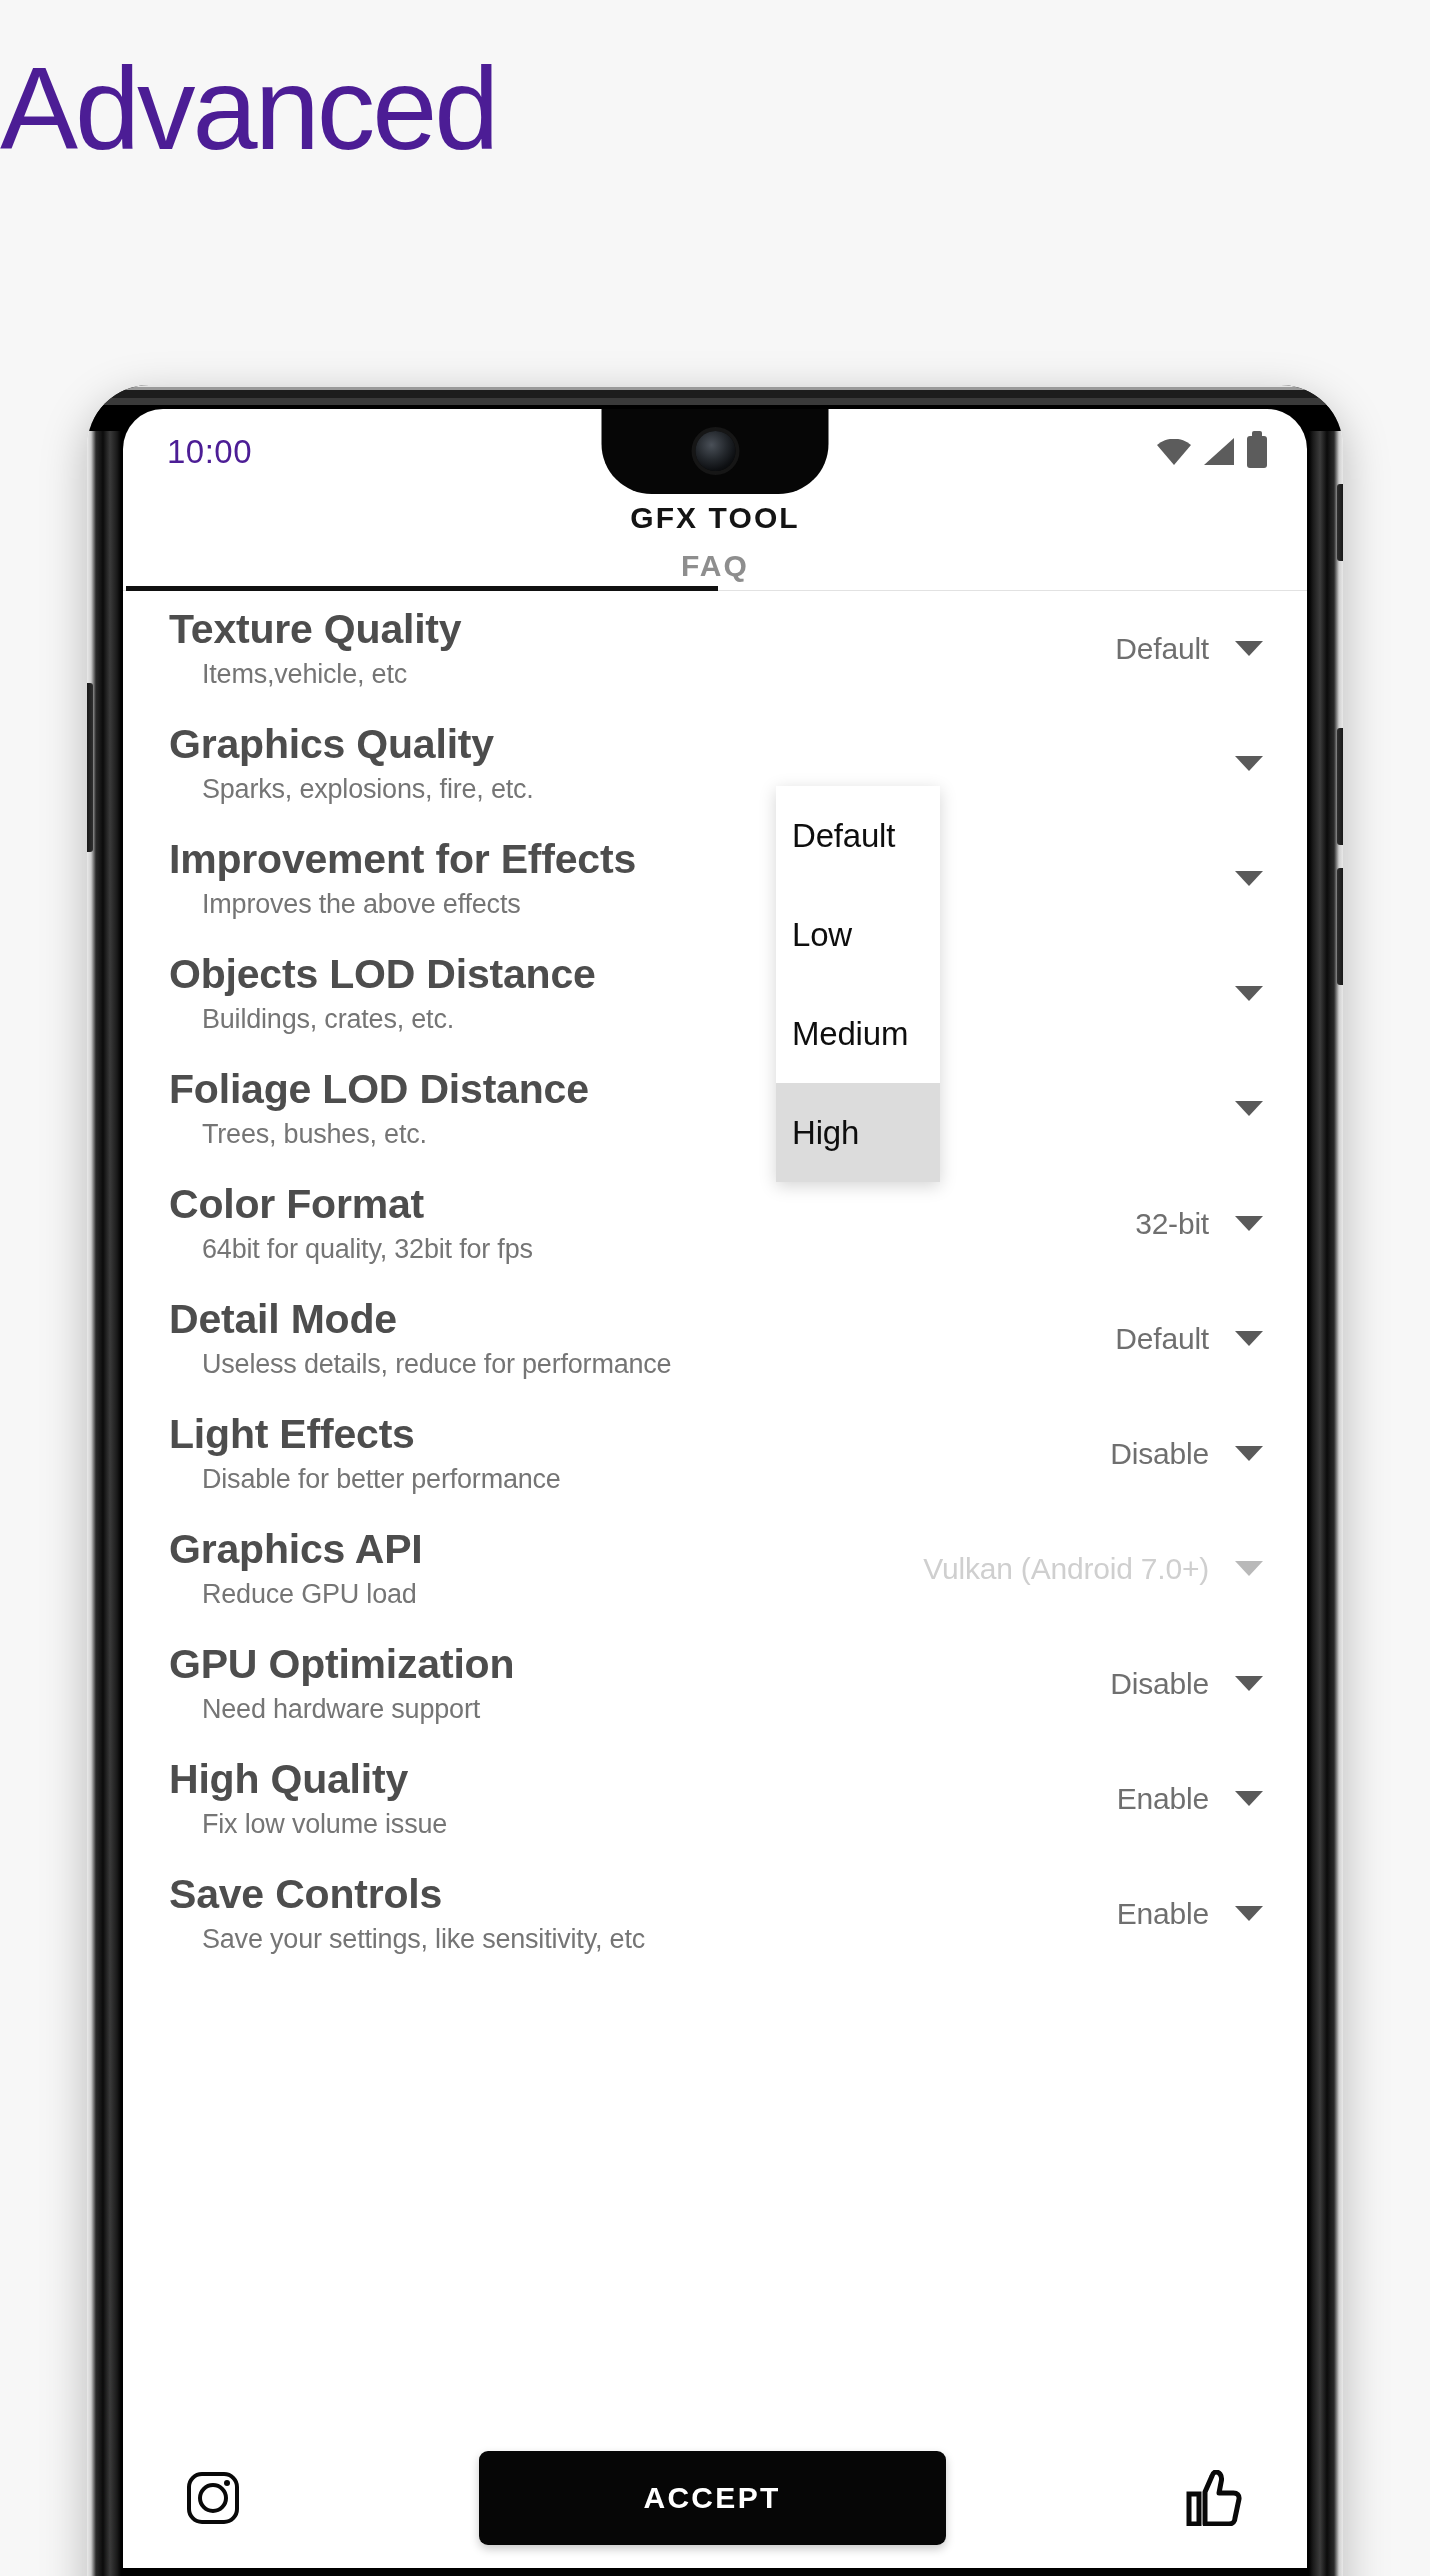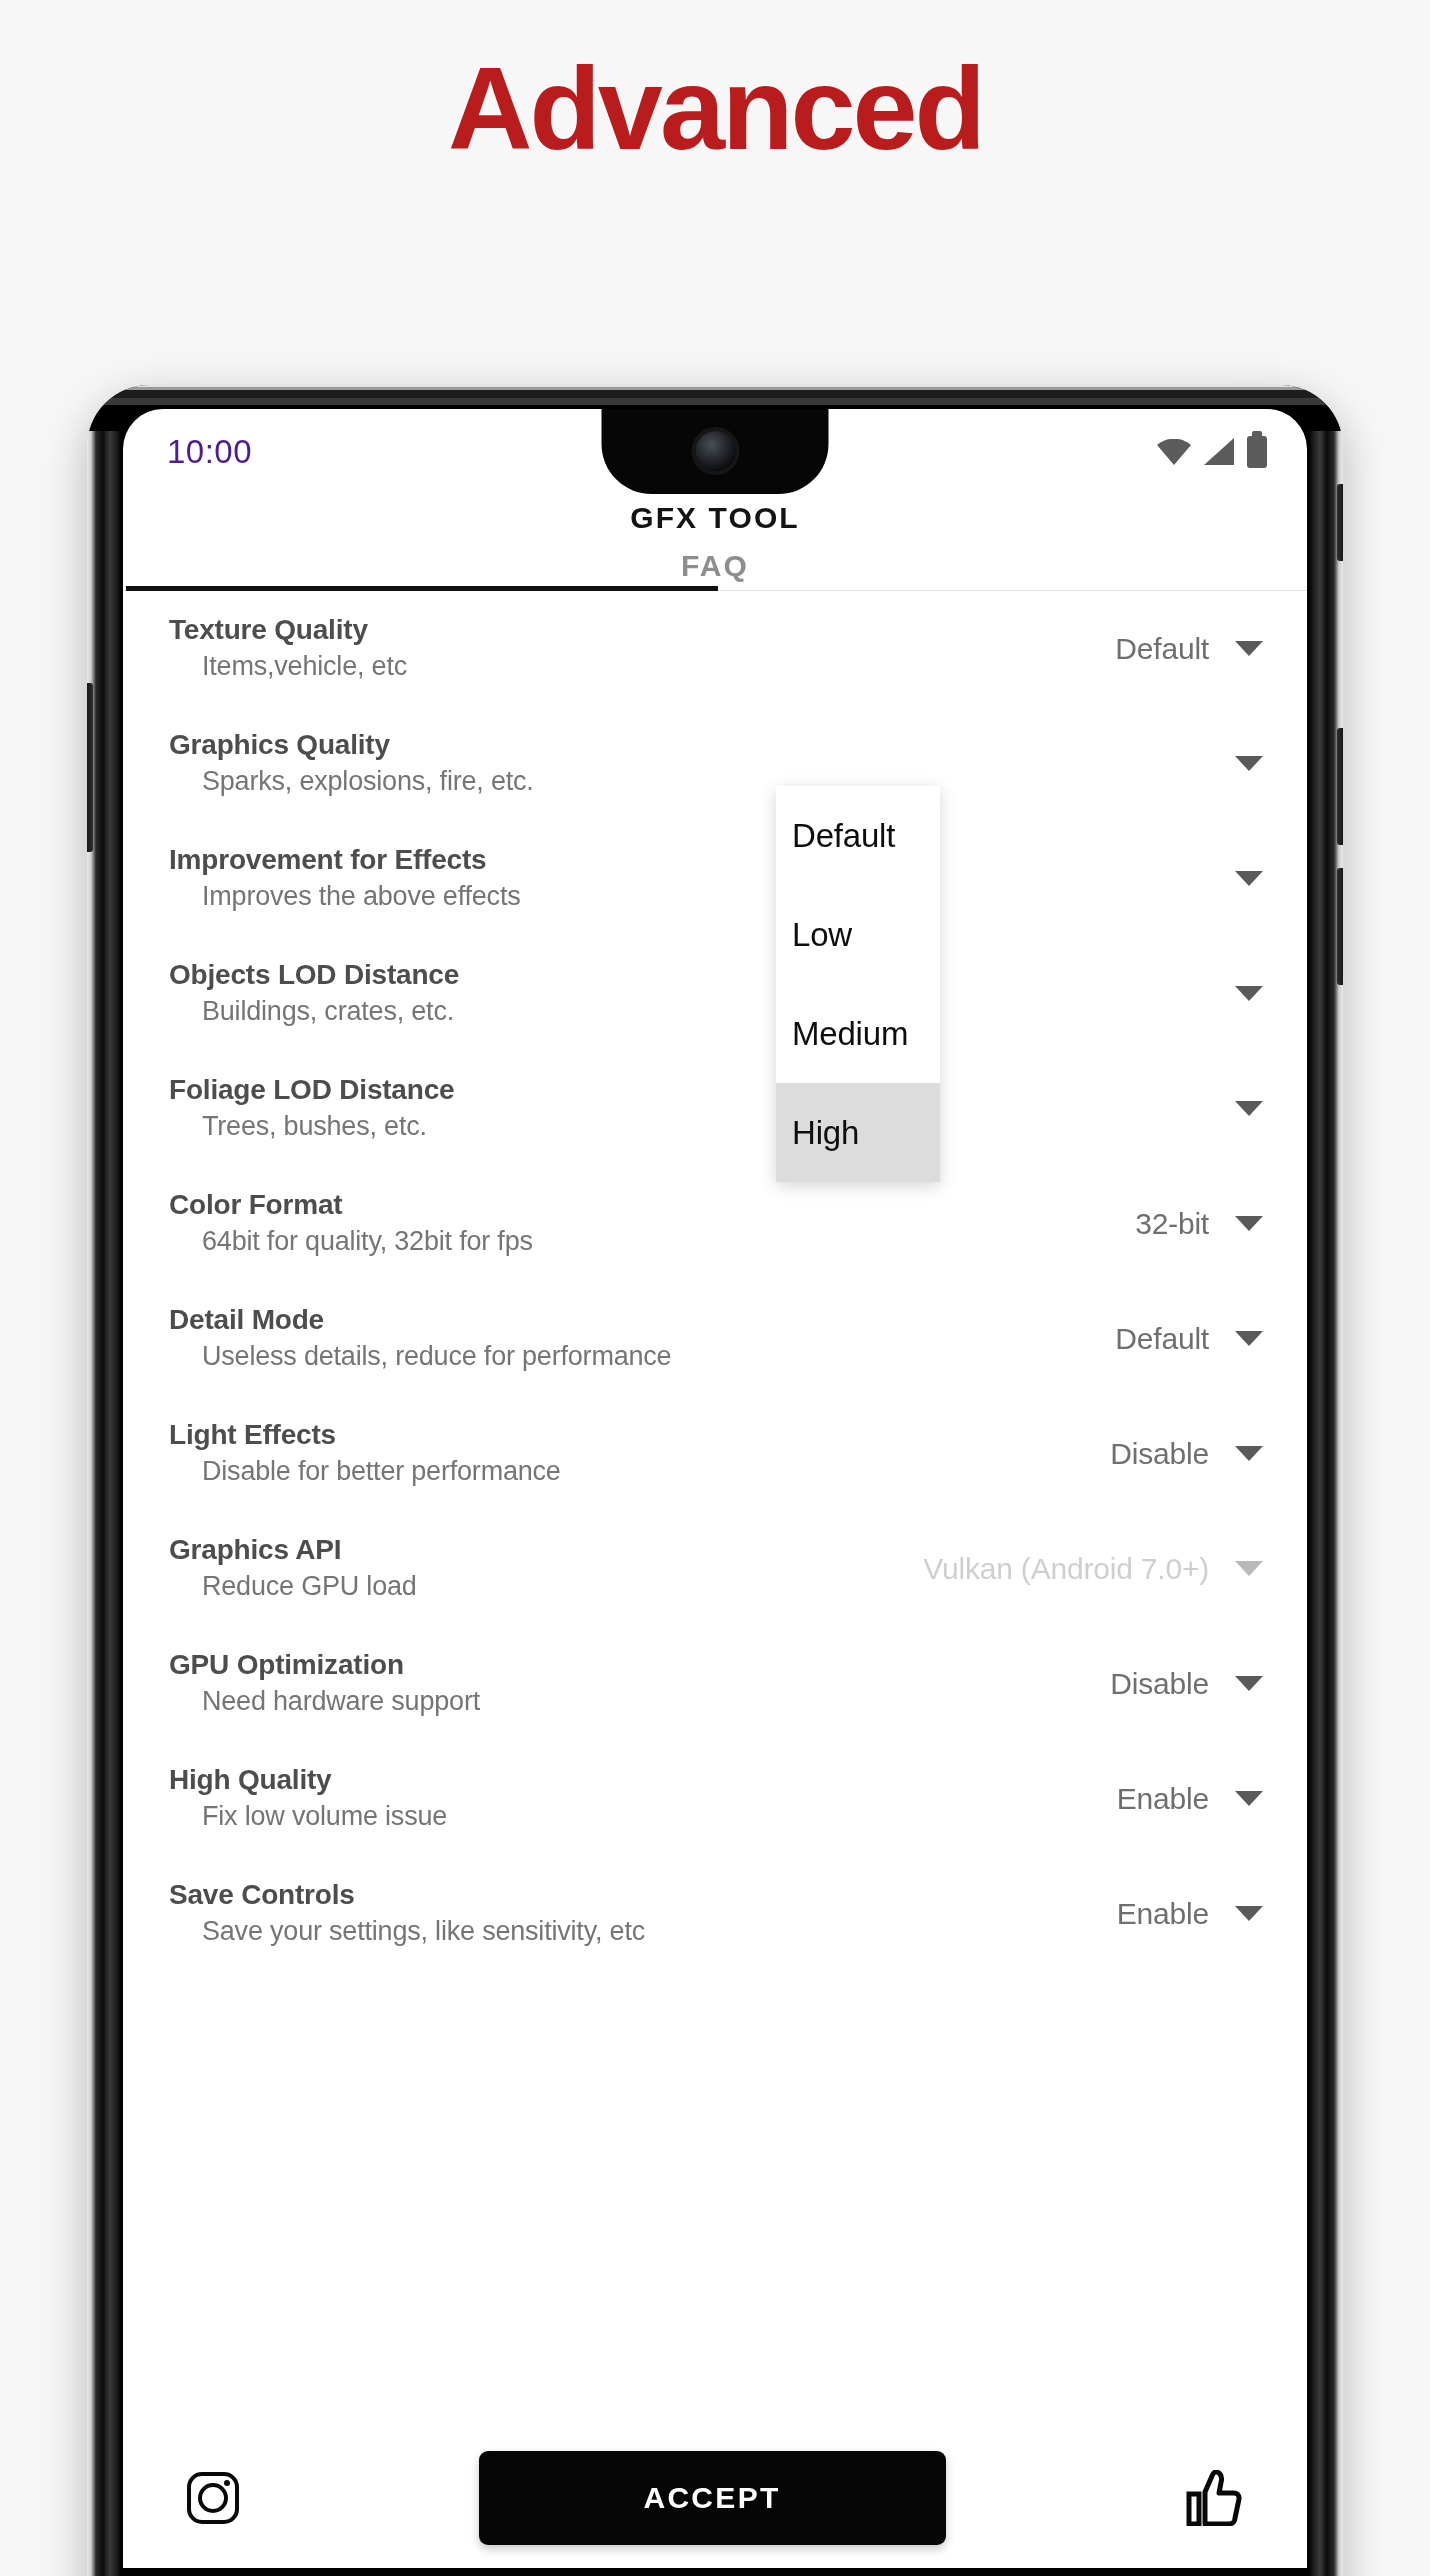--- a/index.html
+++ b/index.html
@@ -8,25 +8,24 @@
     background:#f7f7f7;
     font-family:"Liberation Sans", sans-serif;
     position:relative;
     overflow:hidden;
   }
 
   
   .page-title {
     position:absolute;
     top:48px; left:0; right:0;
-    text-align:center;
     font-size:117px;
-    font-weight:bold;
+    font-weight:normal;
     letter-spacing:-3px;
-    color:#b91c1c;
+    color:#4c1d95;
     line-height:1.05;
     font-family:"Liberation Sans", sans-serif;
   }
 
   
   .phone-frame {
     position:absolute;
     left:87px;
     top:385px;
     width:1256px;
@@ -105,21 +104,21 @@
 
   
   .settings-list { position:relative; }
   .row {
     display:flex; align-items:center;
     padding:0 44px 0 46px;
     height:115px;
     position:relative;
   }
   .row-text { flex:1; min-width:0; }
-  .row-title { font-size:28px; font-weight:bold; color:#4d4d4d; line-height:1.18; letter-spacing:-0.2px; }
+  .row-title { font-size:41px; font-weight:bold; color:#4d4d4d; line-height:1.18; letter-spacing:-0.2px; }
   .row-sub { font-size:27px; color:#757575; line-height:1.25; margin-top:4px; letter-spacing:-0.2px;margin-left:33px; }
   .row-ctrl { display:flex; align-items:center; gap:26px; flex-shrink:0; padding-left:16px; }
   .row-value { font-size:30px; color:#6f6f6f; white-space:nowrap; letter-spacing:-0.2px; }
   .row-value.dim { color:#cfcfcf;margin-left:24px; }
   .caret { width:0;height:0;border-left:14px solid transparent;border-right:14px solid transparent;border-top:15px solid #5a5a5a; }
   .caret.dim { border-top-color:#b9b9b9; }
 
   
   .dropdown {
     position:absolute;

